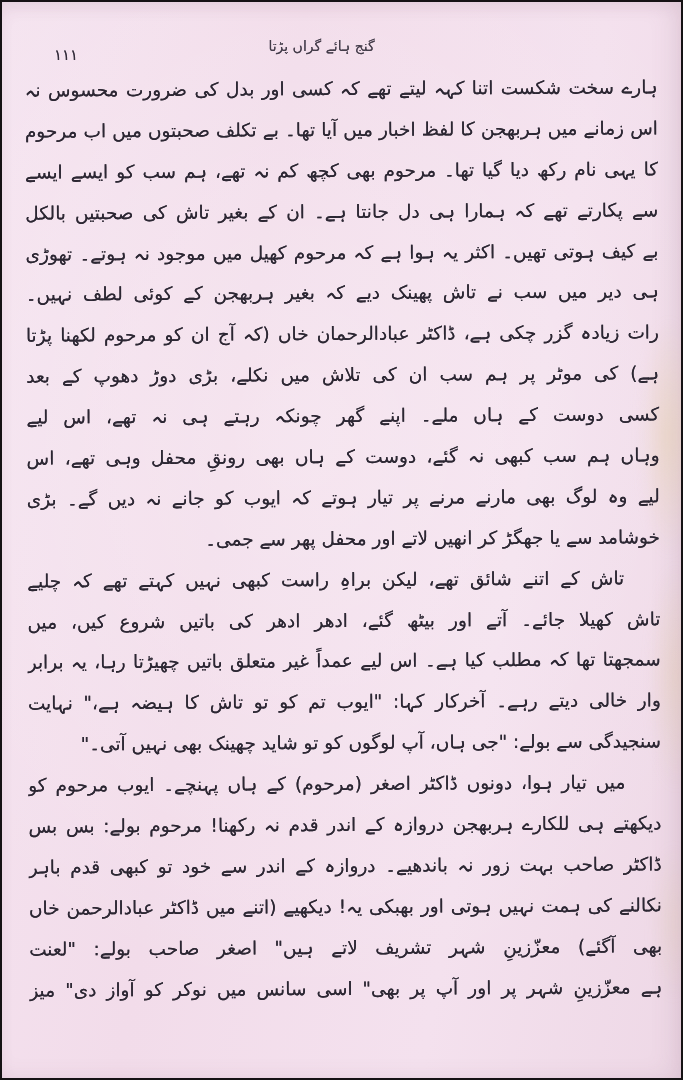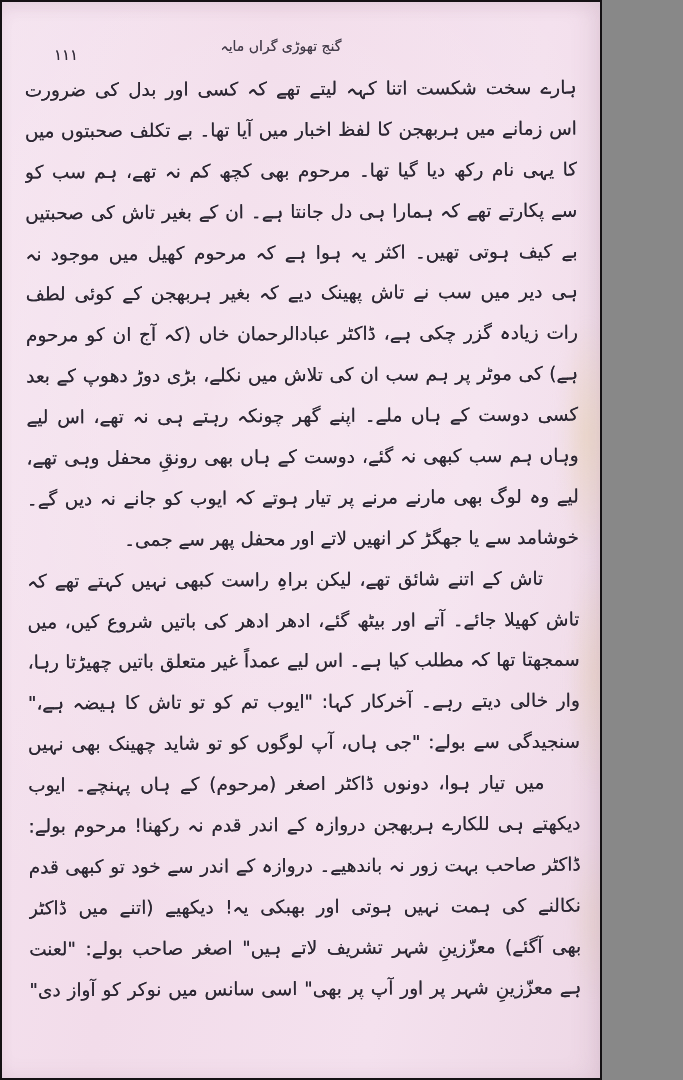--- a/index.html
+++ b/index.html
@@ -1,18 +1,18 @@
 <!DOCTYPE html>
 <html lang="ur"><head>
 <meta charset="utf-8">
 <style>
   html,body{margin:0;padding:0;background:#888;}
   .page{
     position:relative;
-    width:602px;height:1080px;
+    width:683px;height:1080px;
     box-sizing:border-box;
     background:
       radial-gradient(ellipse 120% 90% at 45% 40%, rgba(255,255,255,0.25), rgba(255,255,255,0) 60%),
       linear-gradient(100deg,#f5e4f0 0%, #f2dcea 35%, #f4e1ee 70%, #eed8e6 100%);
     border:2px solid #151214;
     overflow:hidden;
     font-family:"DejaVu Sans", sans-serif;
     box-shadow:inset -10px 0 22px rgba(120,80,100,0.10), inset 0 6px 14px rgba(120,80,100,0.06);
   }
   .scan-stain{
@@ -58,21 +58,21 @@
 </head>
 <body>
 
 <div class="page">
 
   <div class="scan-stain stain-a"></div>
   <div class="scan-stain stain-b"></div>
   <div class="scan-stain stain-c"></div>
 
   <div class="page-number">۱۱۱</div>
-  <div class="header-title">گنج تھوڑی گراں مایہ</div>
+  <div class="header-title">گنج ہائے گراں پڑتا</div>
 
   <div class="text-block">
     <div class="line">ہارے سخت شکست اتنا کہہ لیتے تھے کہ کسی اور بدل کی ضرورت محسوس نہ ہوتی۔</div>
     <div class="line">اس زمانے میں ہربھجن کا لفظ اخبار میں آیا تھا۔ بے تکلف صحبتوں میں اب مرحوم</div>
     <div class="line">کا یہی نام رکھ دیا گیا تھا۔ مرحوم بھی کچھ کم نہ تھے، ہم سب کو ایسے ایسے ناموں</div>
     <div class="line">سے پکارتے تھے کہ ہمارا ہی دل جانتا ہے۔ ان کے بغیر تاش کی صحبتیں بالکل</div>
     <div class="line">بے کیف ہوتی تھیں۔ اکثر یہ ہوا ہے کہ مرحوم کھیل میں موجود نہ ہوتے۔ تھوڑی</div>
     <div class="line">ہی دیر میں سب نے تاش پھینک دیے کہ بغیر ہربھجن کے کوئی لطف نہیں۔</div>
     <div class="line">رات زیادہ گزر چکی ہے، ڈاکٹر عبادالرحمان خاں (کہ آج ان کو مرحوم لکھنا پڑتا</div>
     <div class="line">ہے) کی موٹر پر ہم سب ان کی تلاش میں نکلے، بڑی دوڑ دھوپ کے بعد</div>

